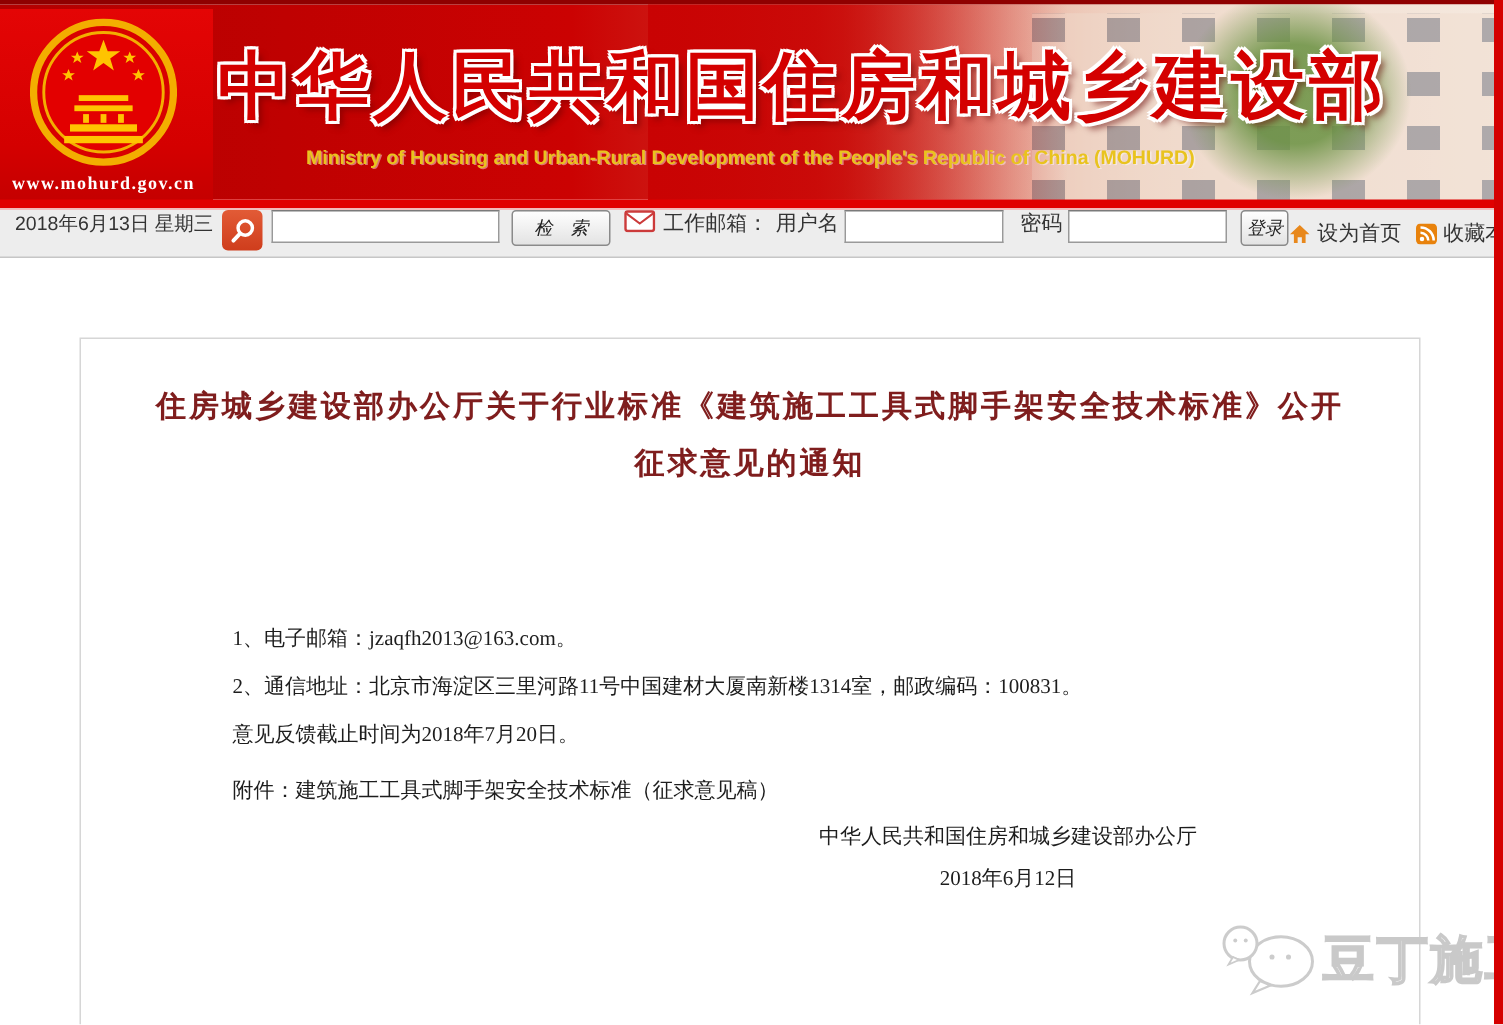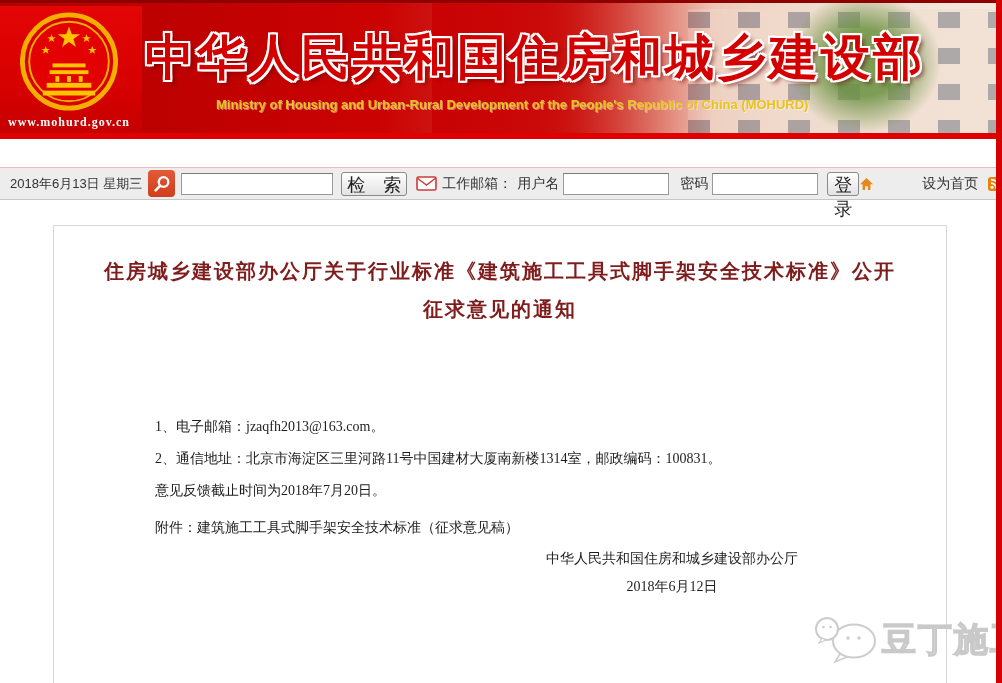--- a/index.html
+++ b/index.html
@@ -21,51 +21,51 @@
        background:linear-gradient(90deg,#c90303 0,rgba(201,3,3,.85) 40%,rgba(201,3,3,0) 100%);}
   .emblem-panel{position:absolute;top:3px;left:0;width:142px;height:130px;
        background:linear-gradient(180deg,#e40505 0%,#d40000 70%,#c40000 100%);}
   .emblem{position:absolute;top:5px;left:20px;}
   .site-url{position:absolute;top:109px;left:8px;color:#ffffff;font-weight:bold;font-size:12px;
        letter-spacing:1px;font-family:"Liberation Serif","DejaVu Serif",serif;}
   .hdr-title{position:absolute;top:22px;left:145px;z-index:3;font-size:49px;font-weight:bold;
        letter-spacing:3px;color:#d40000;white-space:nowrap;
        text-shadow:-2px -2px 0 #fff,2px -2px 0 #fff,-2px 2px 0 #fff,2px 2px 0 #fff,
                    -2px 0 0 #fff,2px 0 0 #fff,0 -2px 0 #fff,0 2px 0 #fff,4px 4px 4px rgba(100,0,0,.55);}
-  .hdr-sub{position:absolute;top:94px;left:216px;z-index:3;font-size:13px;font-weight:bold;
+  .hdr-sub{position:absolute;top:94px;left:204px;z-index:3;font-size:13px;font-weight:bold;
        color:#e9c31e;white-space:nowrap;text-shadow:1px 1px 0 rgba(255,255,255,.45);}
 
   
   .red-bar{position:absolute;top:133px;left:0;width:1002px;height:6px;background:#e00000;}
   .right-strip{position:absolute;top:0;right:0;width:6px;height:683px;background:#d50000;z-index:6;}
 
   
   .toolbar{position:absolute;top:139px;left:0;width:1002px;height:33px;background:#ededed;
        border-top:1px solid #f2bcbc;border-bottom:1px solid #c6c6c6;box-sizing:border-box;
-       display:flex;align-items:center;font-size:14px;color:#333;margin-top:28px;}
+       display:flex;font-size:14px;color:#333;}
   .toolbar *{flex-shrink:0;}
   .tb-date{margin-left:10px;font-size:13px;color:#333;}
   .search-icon{margin-left:6px;width:27px;height:27px;border-radius:4px;
        background:linear-gradient(180deg,#e25b36 0%,#cf3d1c 100%);
        display:flex;align-items:center;justify-content:center;}
   .tb-input{height:20px;border:1px solid #999;border-top-color:#7a7a7a;background:#fff;
        font-size:13px;padding:0 4px;box-sizing:content-box;}
   .inp-search{margin-left:6px;width:142px;}
   .btn{height:24px;background:linear-gradient(180deg,#fefefe 0%,#e3e3e3 100%);
-       border:1px solid #8a8a8a;border-radius:3px;font-size:18px;color:#222;
-       font-family:inherit;cursor:pointer;padding:0;}
+       border:1px solid #8a8a8a;border-radius:3px;font-size:12px;color:#222;
+       font-family:inherit;cursor:pointer;padding:0;font-style:italic;}
   .btn-search{margin-left:8px;width:66px;}
   .mail-icon{margin-left:9px;}
   .tb-label{margin-left:5px;}
   .inp-user{margin-left:4px;width:96px;}
   .lbl-pwd{margin-left:11px;}
   .inp-pwd{margin-left:4px;width:96px;}
   .btn-login{margin-left:9px;width:32px;}
   .tb-spacer{flex:1 1 0;min-width:0;}
-  .tb-link{display:flex;align-items:center;color:#333;cursor:pointer;gap:44px;}
+  .tb-link{display:flex;align-items:center;color:#333;cursor:pointer;}
   .tb-link span{margin-left:4px;}
   .link-home{margin-right:10px;}
   .link-fav{margin-right:14px;}
 
   
   .crumb{position:absolute;top:183px;left:2px;font-size:14px;}
   .crumb-label{color:#9a0000;font-weight:bold;}
   .crumb-path{color:#333;margin-left:2px;}
 
   

